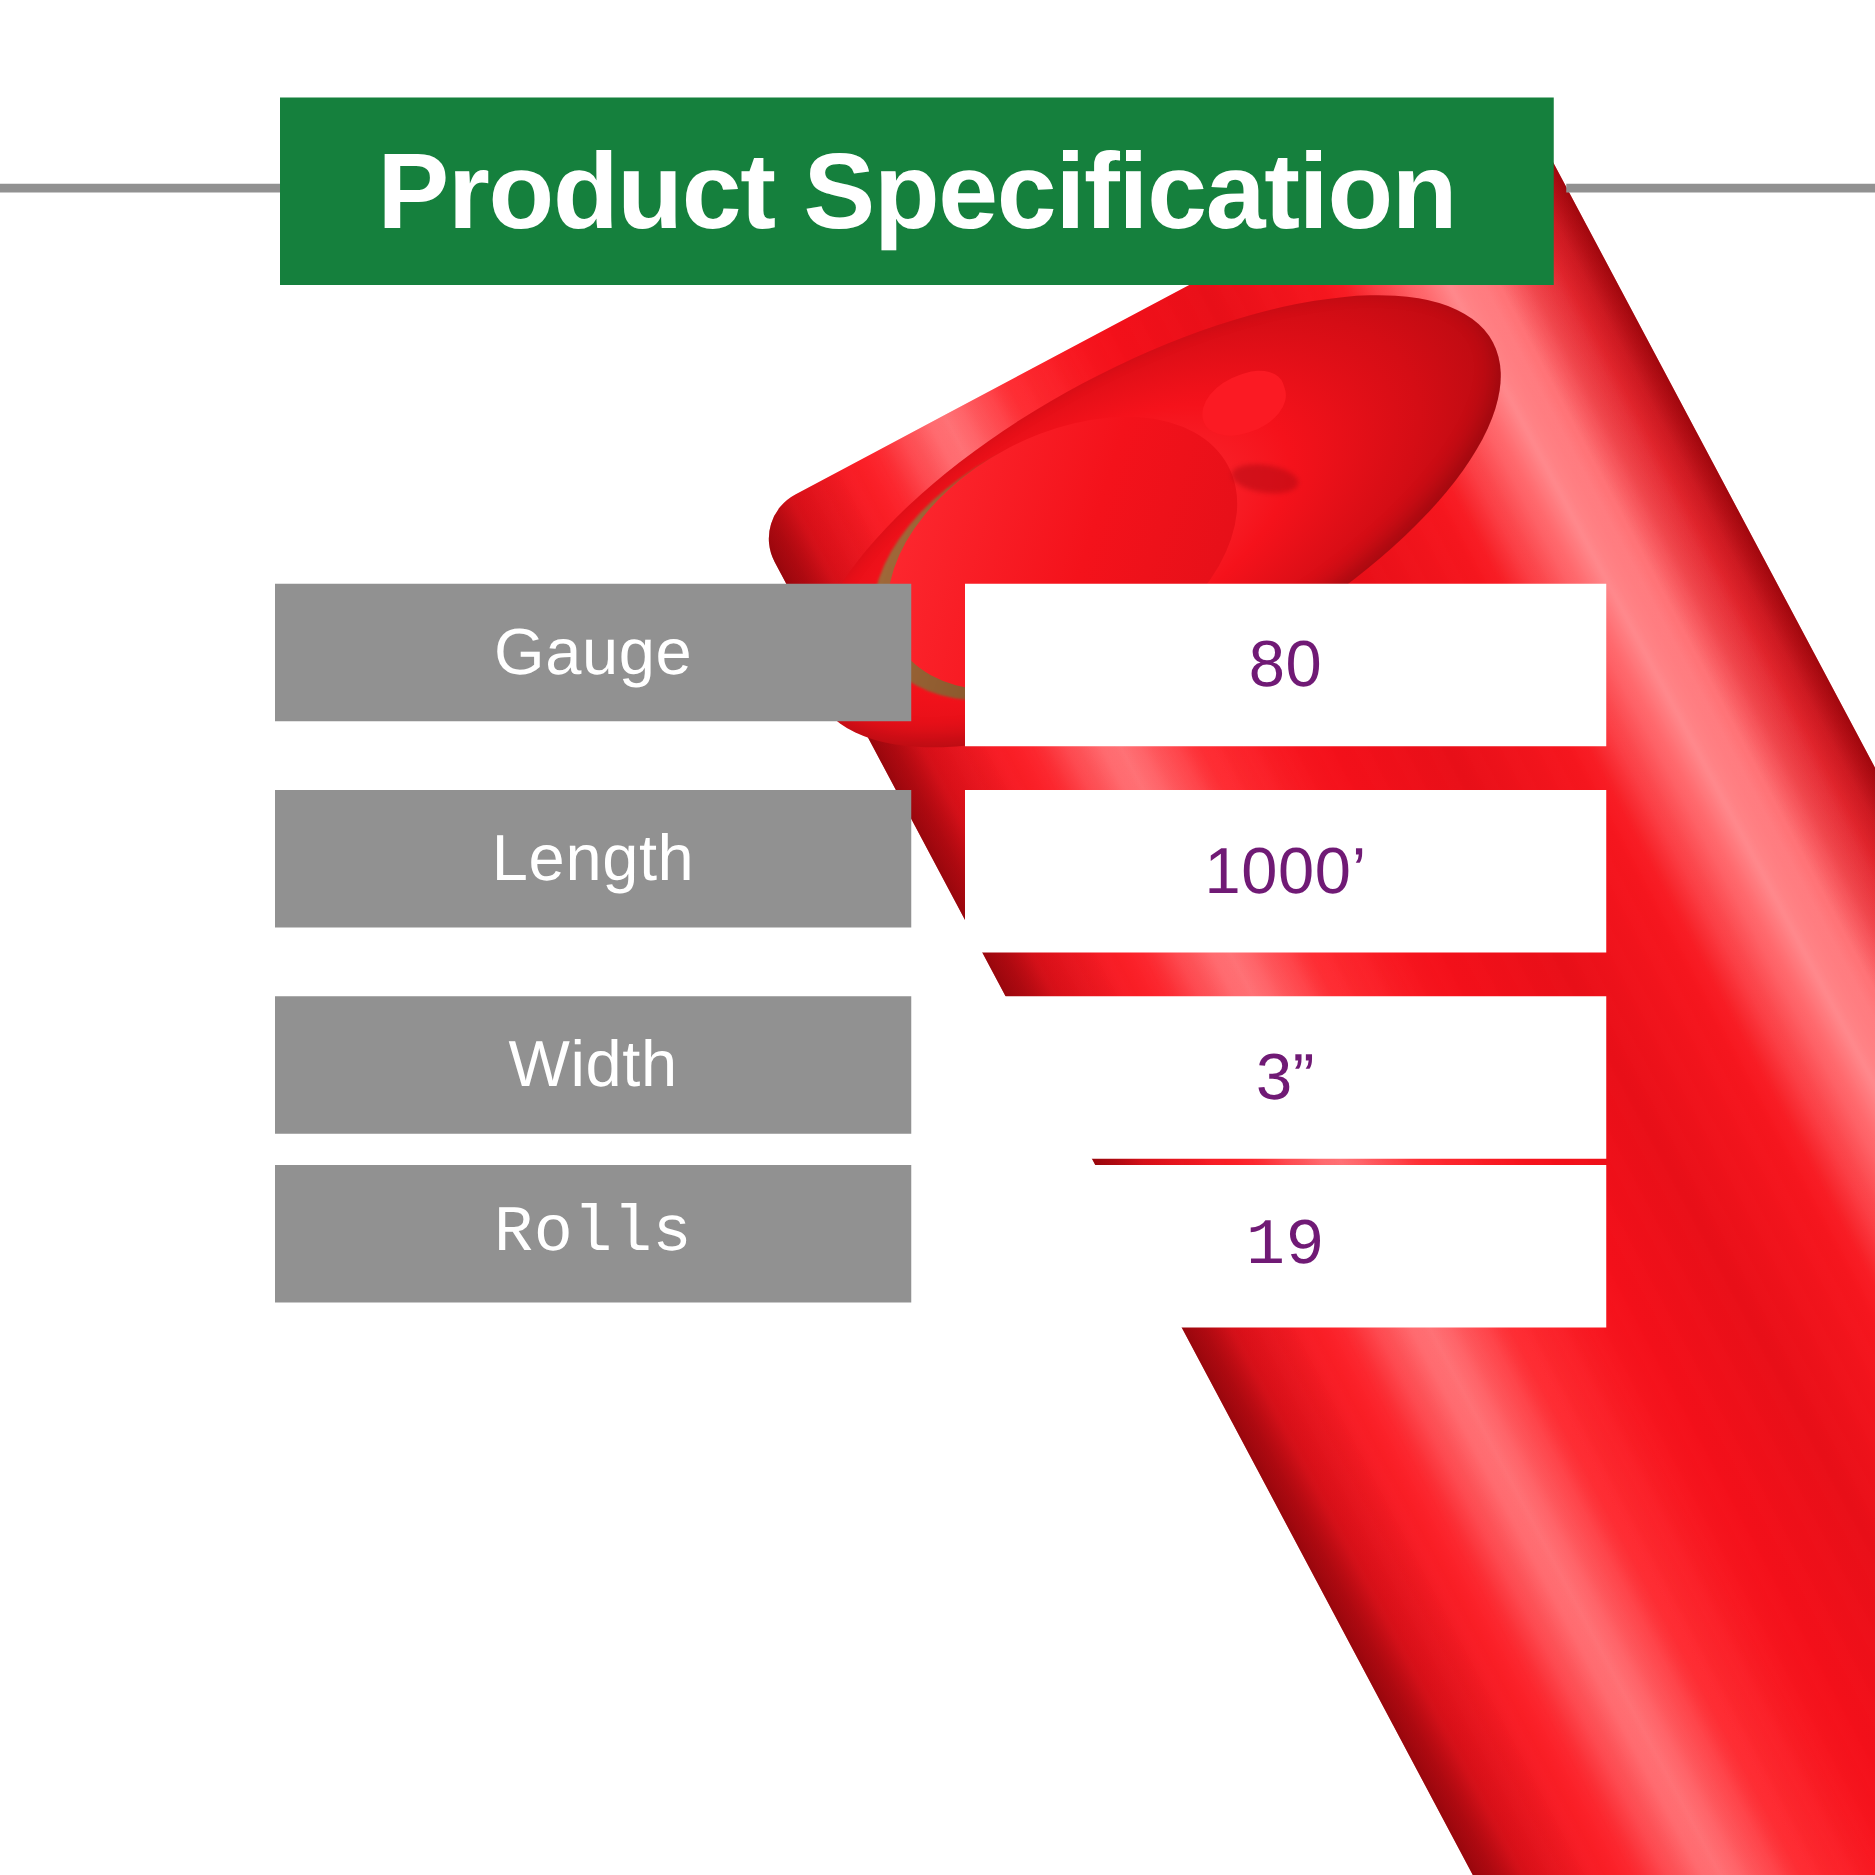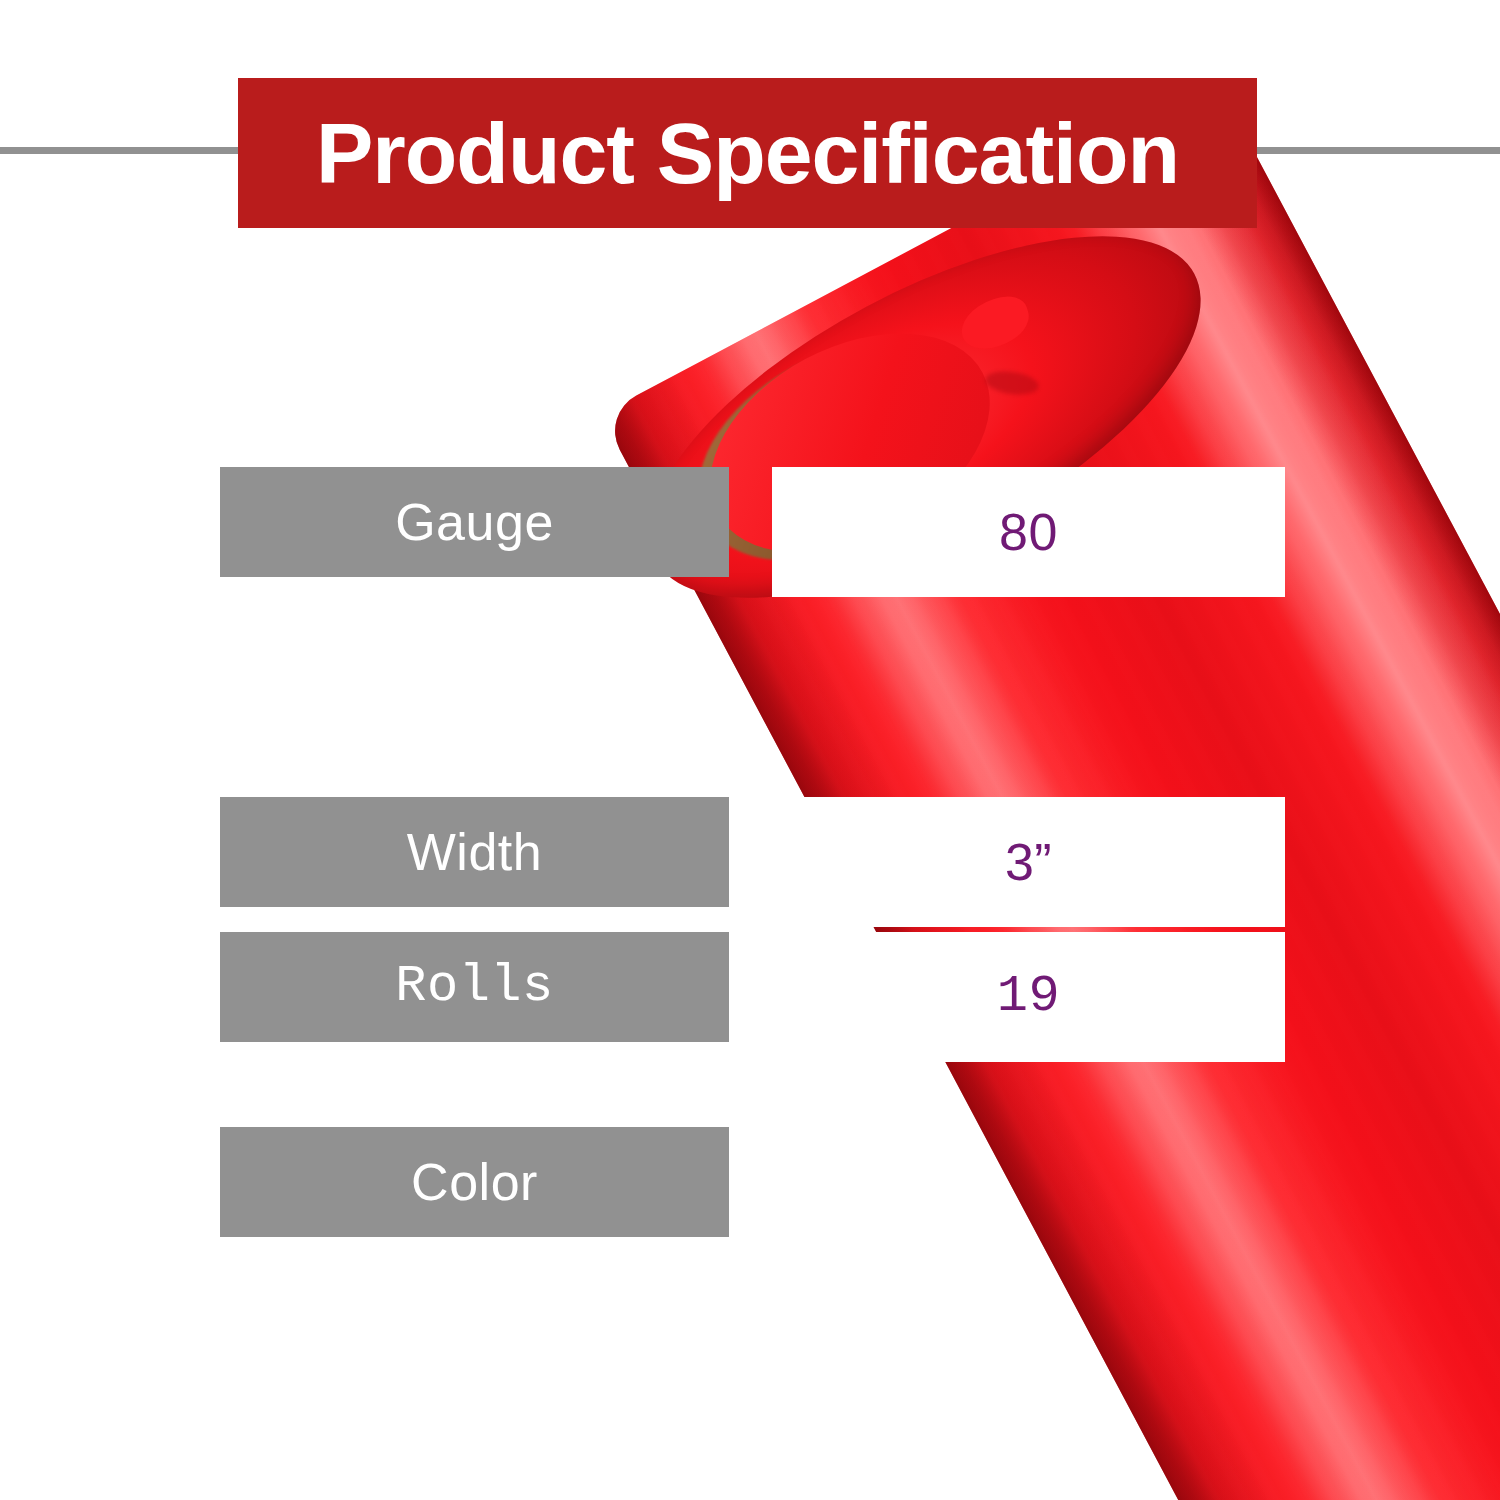--- a/index.html
+++ b/index.html
@@ -137,22 +137,22 @@
     border-radius:40px 40px 0 0;
   }
 
   
   .rule{position:absolute;height:7px;background:#919191;top:147px;}
   .rule-left{left:0;width:248px;}
   .rule-right{left:1253px;width:247px;}
 
   .title-box{
     position:absolute;
-    left:238px;top:78px;width:1019px;height:150px;
-    background:#b91c1c;
+    left:224px;top:78px;width:1019px;height:150px;
+    background:#15803d;
     display:flex;align-items:center;justify-content:center;
   }
   .title-text{
     color:#ffffff;
     font-size:86px;
     font-weight:bold;
     letter-spacing:-1px;
     line-height:1;
     white-space:nowrap;
   }
@@ -204,39 +204,44 @@
 
     <div class="spec-row" style="top:467px;">
       <div class="cell-label">
         <span>Gauge</span>
       </div>
       <div class="cell-value">
         <span>80</span>
       </div>
     </div>
 
+    <div class="spec-row" style="top:632px;">
+      <div class="cell-label">
+        <span>Length</span>
+      </div>
+      <div class="cell-value">
+        <span>1000’</span>
+      </div>
+    </div>
 
     <div class="spec-row" style="top:797px;text-align:center;">
       <div class="cell-label">
         <span>Width</span>
       </div>
       <div class="cell-value">
         <span>3”</span>
       </div>
     </div>
 
     <div class="spec-row" style="top:932px;font-family:Liberation Mono, monospace;">
       <div class="cell-label">
         <span>Rolls</span>
       </div>
       <div class="cell-value">
         <span>19</span>
       </div>
     </div>
 
     <div class="spec-row" style="top:1127px;">
-      <div class="cell-label">
-        <span>Color</span>
-      </div>
     </div>
 
   </div>
 </div>
 
 </body></html>

